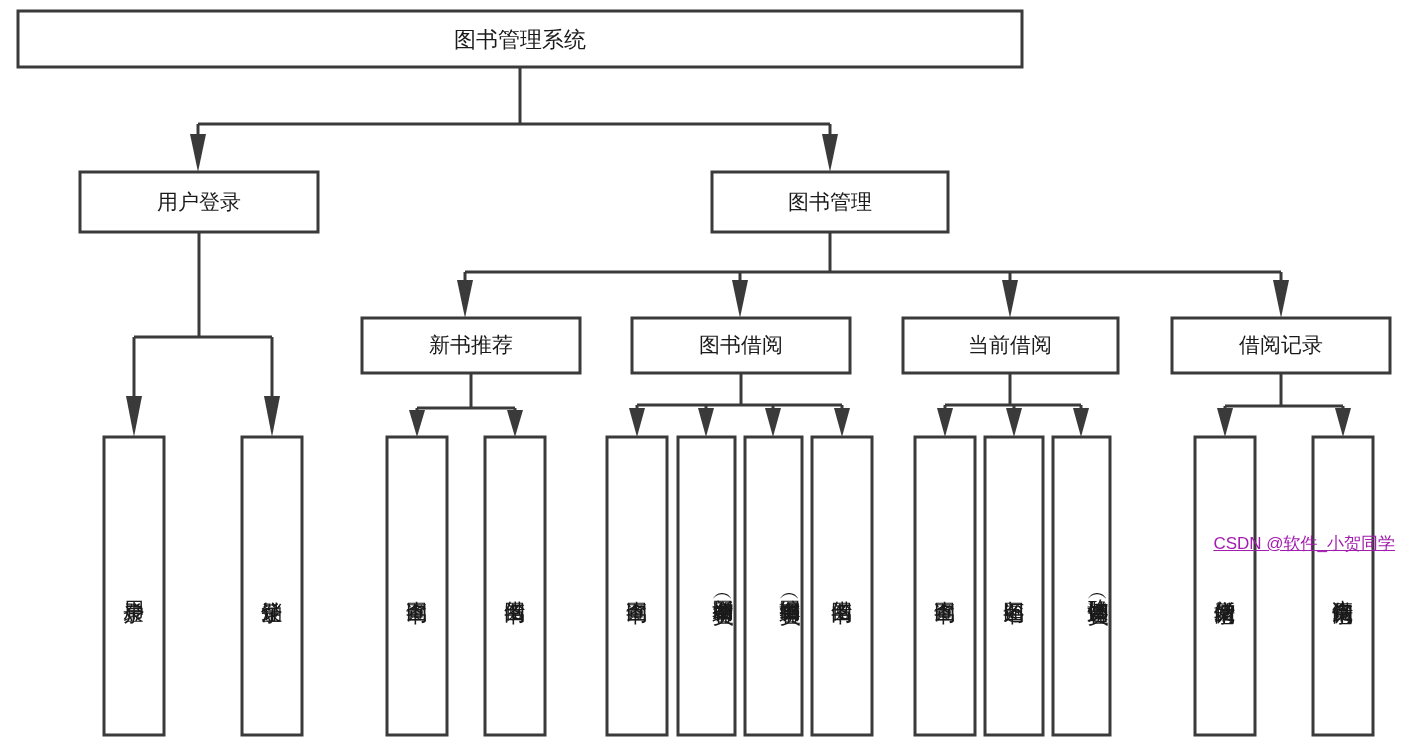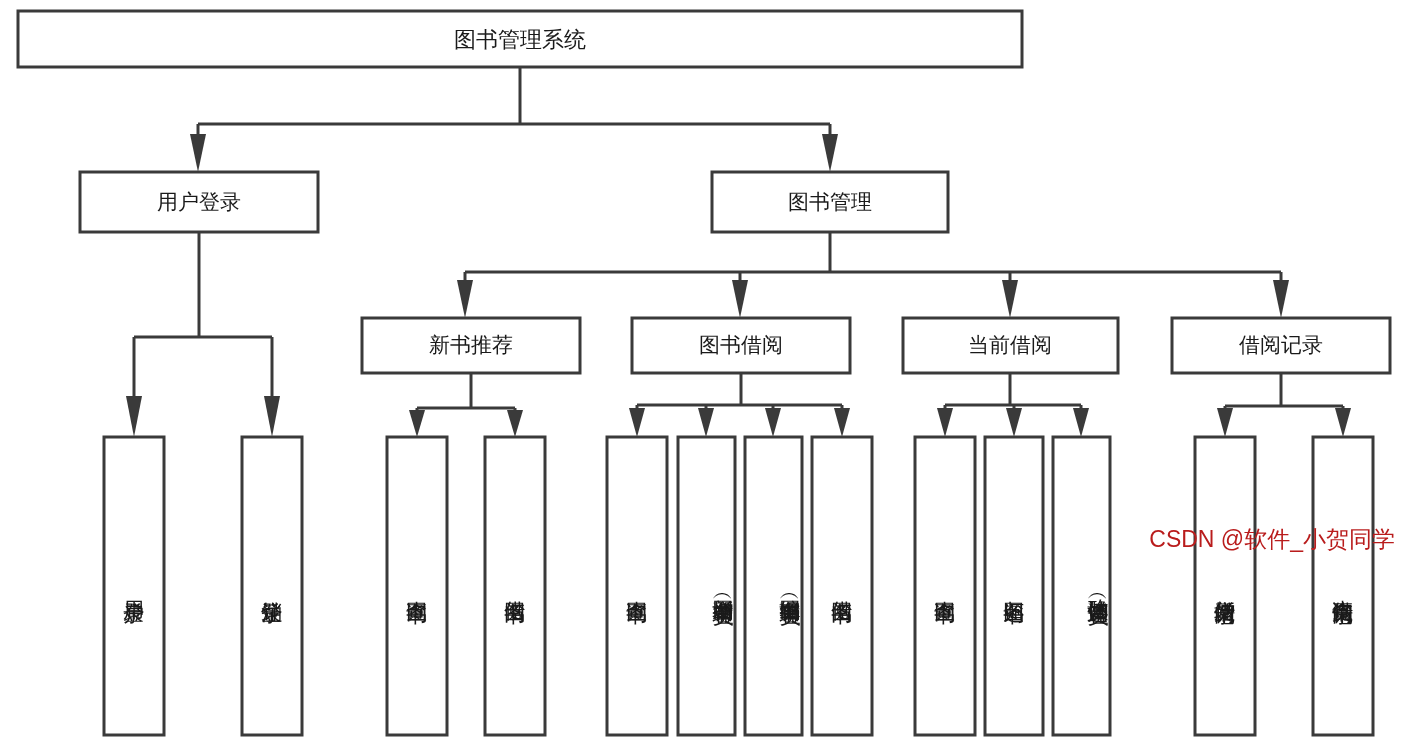--- a/index.html
+++ b/index.html
@@ -69,24 +69,25 @@
     text-align: center;
     white-space: nowrap;
     pointer-events: none;
     user-select: none;
   }
   .watermark {
     position: absolute;
     right: 10px;
     bottom: 4px;
     font-family: "Liberation Sans", "DejaVu Sans", sans-serif;
-    font-size: 23px;
-    color: #b91c1c;
+    font-size: 17px;
+    color: #a21caf;
     white-space: nowrap;
     user-select: none;
+    text-decoration: underline;
   }
 </style>
 </head>
 <body>
 
 <div id="diagram-root">
 
   <svg class="flow" viewBox="0 0 1405 747">
 
     <g>

